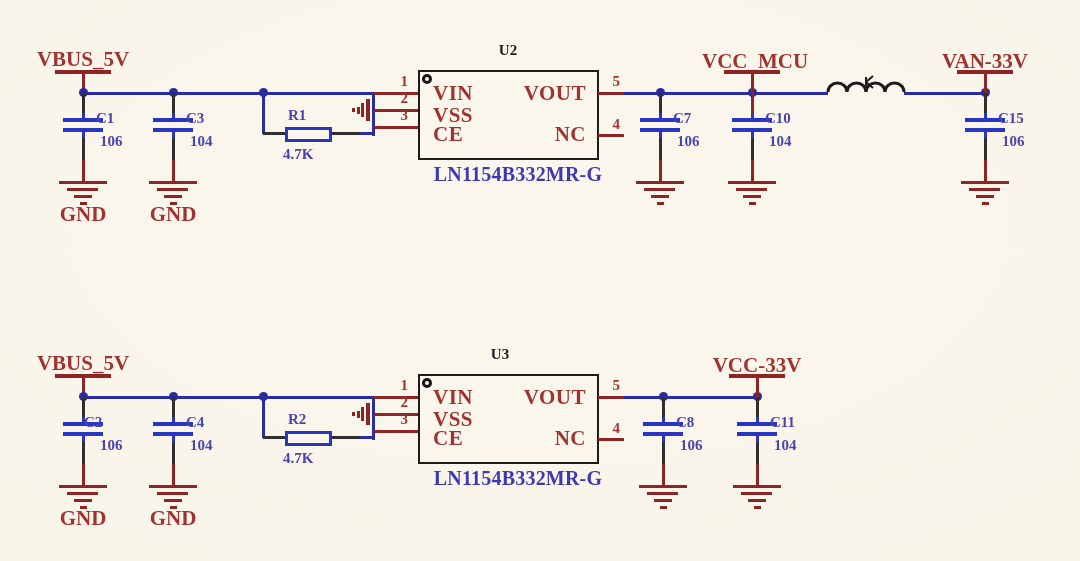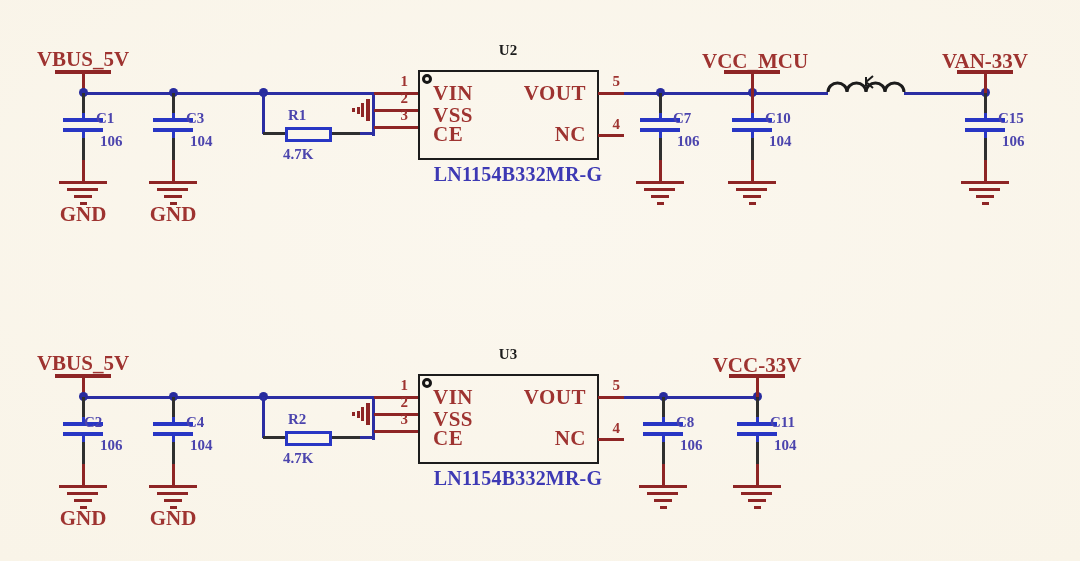--- a/index.html
+++ b/index.html
@@ -266,21 +266,21 @@
     <div class="wh cr" style="left:0;top:15.5px;width:46px"></div>
     <div class="wh cr" style="left:0;top:32.5px;width:46px"></div>
     <div class="t num rgt" style="left:18px;top:-19px;width:16px">1</div>
     <div class="t num rgt" style="left:18px;top:-2px;width:16px">2</div>
     <div class="t num rgt" style="left:18px;top:15px;width:16px">3</div>
   </div>
 
   <div class="cmp" style="left:418px;top:374px">
     <div class="box" style="left:0;top:0"></div>
     <div class="donut" style="left:4px;top:4px"></div>
-    <div class="t udes ctr" style="left:60px;top:-27px;width:60px">U3</div>
+    <div class="t udes ctr" style="left:52px;top:-27px;width:60px">U3</div>
     <div class="t pn" style="left:15px;top:12px">VIN</div>
     <div class="t pn" style="left:15px;top:34px">VSS</div>
     <div class="t pn" style="left:15px;top:53px">CE</div>
     <div class="t pn rgt" style="left:80px;top:12px;width:88px">VOUT</div>
     <div class="t pn rgt" style="left:80px;top:53px;width:88px">NC</div>
     <div class="t part ctr" style="left:10px;top:94px;width:180px">LN1154B332MR-G</div>
   </div>
 
   <div class="cmp" style="left:598px;top:397px">
     <div class="wh cr" style="left:0;top:-1.5px;width:26px"></div>

